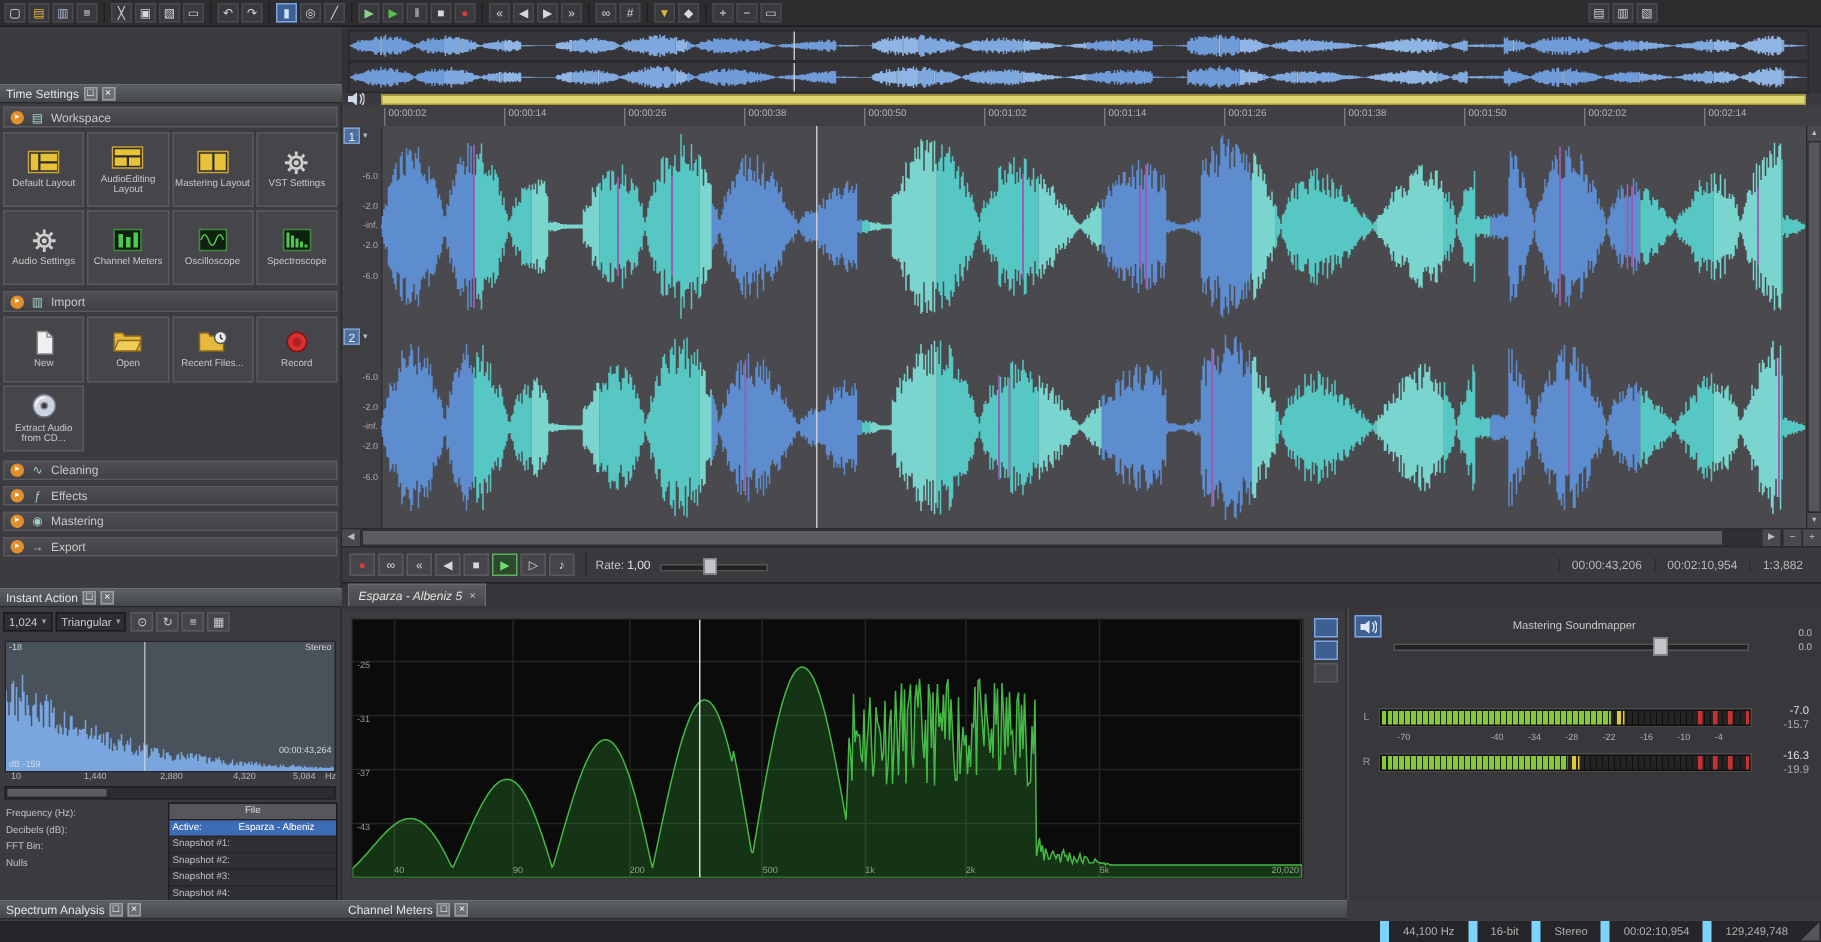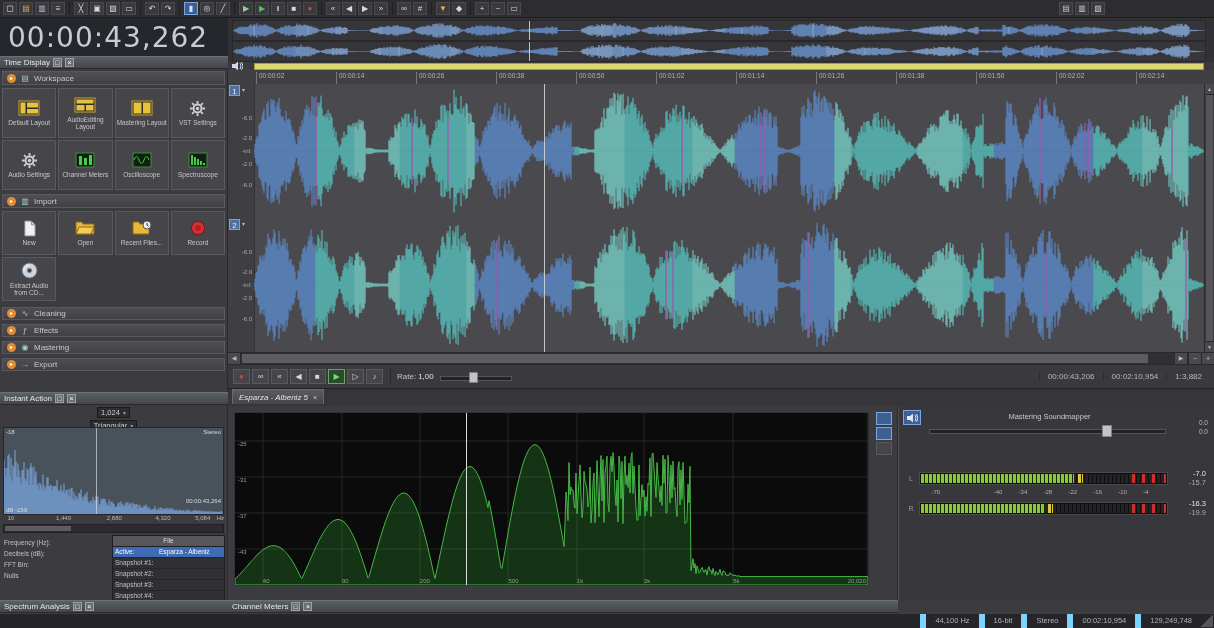--- a/index.html
+++ b/index.html
@@ -39,21 +39,21 @@
             line-height:1.15;box-sizing:border-box;padding:1px;}
   .imp .tool-btn{height:44px;}
   .tb-ic{height:18px;display:flex;align-items:center;justify-content:center;}
   .list-bar{height:13px;margin:4px 2px;background:linear-gradient(#4e4e52,#424246);border:1px solid #5a5a5e;
             display:flex;align-items:center;gap:4px;font-size:8px;padding:0 4px;box-sizing:border-box;}
   .li-icon{font-size:8px;color:#9fd0c8;width:10px;text-align:center;}
   .instant-bar{left:0;top:392px;width:228px;}
   
   .sa-panel{position:absolute;left:0;top:405px;width:228px;height:195px;background:#3c3c40;
             border-right:1px solid #2a2a2c;box-sizing:border-box;}
-  .sa-toolbar{height:18px;display:flex;align-items:center;gap:2px;padding:2px;box-sizing:border-box;flex-direction:column;}
+  .sa-toolbar{height:18px;display:flex;align-items:center;gap:2px;padding:2px;box-sizing:border-box;}
   .sa-select{height:13px;background:#2e2e32;border:1px solid #1a1a1c;font-size:7.5px;color:#ccc;
              display:flex;align-items:center;gap:3px;padding:0 3px;box-sizing:border-box;}
   .sel-arrow{font-size:6px;color:#999;}
   .sa-iconbtn{width:15px;height:13px;background:#45454a;border:1px solid #5a5a5e;font-size:8px;line-height:11px;
               text-align:center;color:#ccc;box-sizing:border-box;}
   .sa-graph{position:absolute;left:3px;top:22px;right:3px;height:86px;background:#49525a;border:1px solid #26262a;}
   #sa-bars{position:absolute;inset:0;}
   .sa-lab{position:absolute;font-size:6px;color:#d4dae0;z-index:2;}
   .sa-lab.tl{left:2px;top:1px;}.sa-lab.bl{left:2px;bottom:1px;}
   .sa-lab.tr{right:2px;top:1px;}.sa-lab.br{right:2px;bottom:10px;}
@@ -210,25 +210,22 @@
       </div>
     <div class="tb-spacer"></div>
     <div id="tb-right" class="tb-group">
         <div class="tb-icon">▤</div>
         <div class="tb-icon">▥</div>
         <div class="tb-icon">▧</div>
       </div>
     <div class="tb-endpad"></div>
   </div>
 
-  <div class="time-panel">
-    <div class="time-value">00:00:43,262</div>
-  </div>
   <div class="panel-bar time-bar">
-    <span>Time Display</span>
+    <span>Time Settings</span>
     <span class="bar-btn">□</span>
     <span class="bar-btn">×</span>
   </div>
 
   <div class="sidebar">
     <div class="sec-hdr">
       <span class="dd-dot">▸</span>
       <span class="li-icon">▤</span>
       <span>Workspace</span>
     </div>

